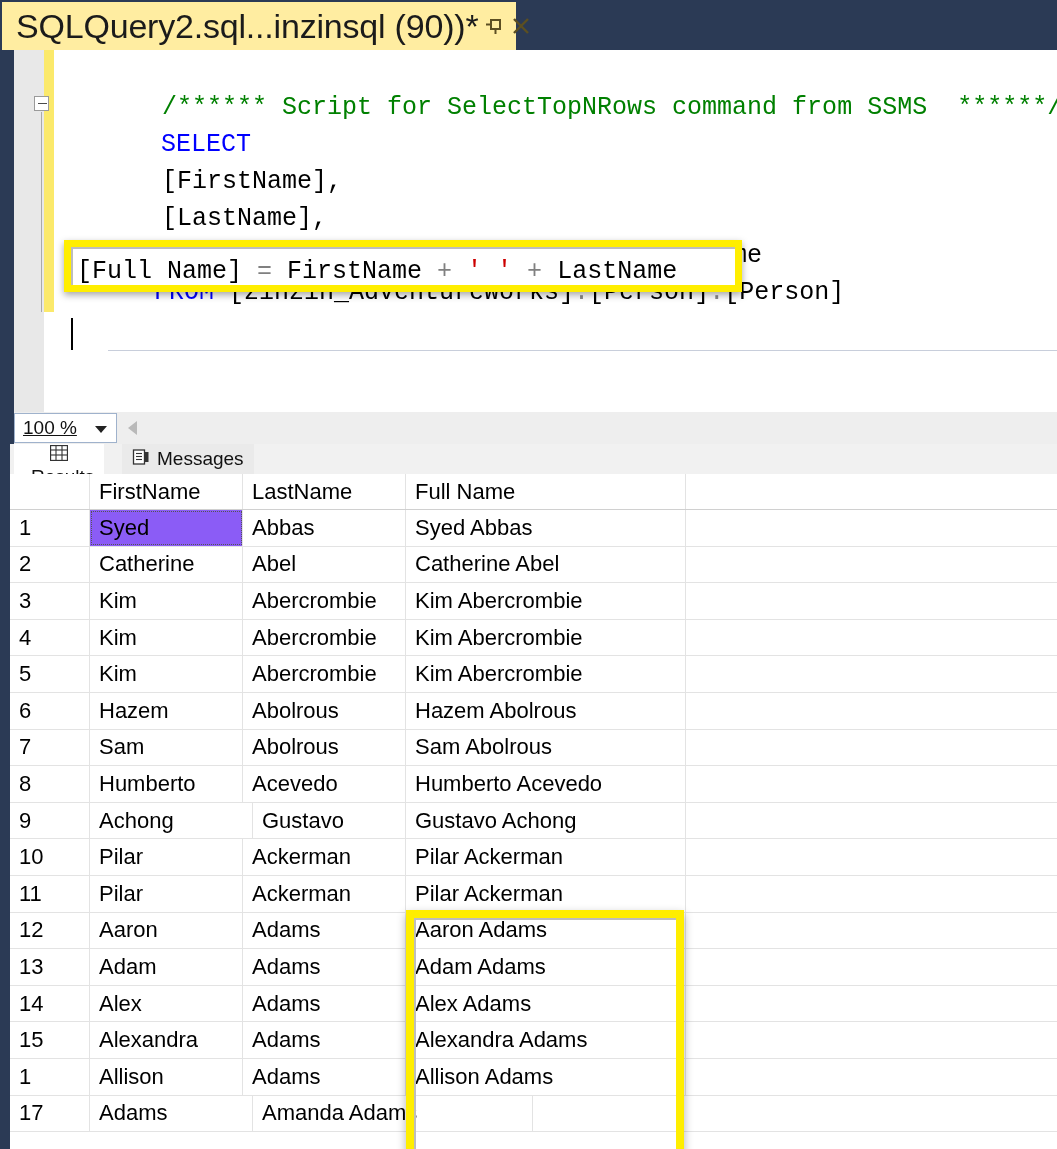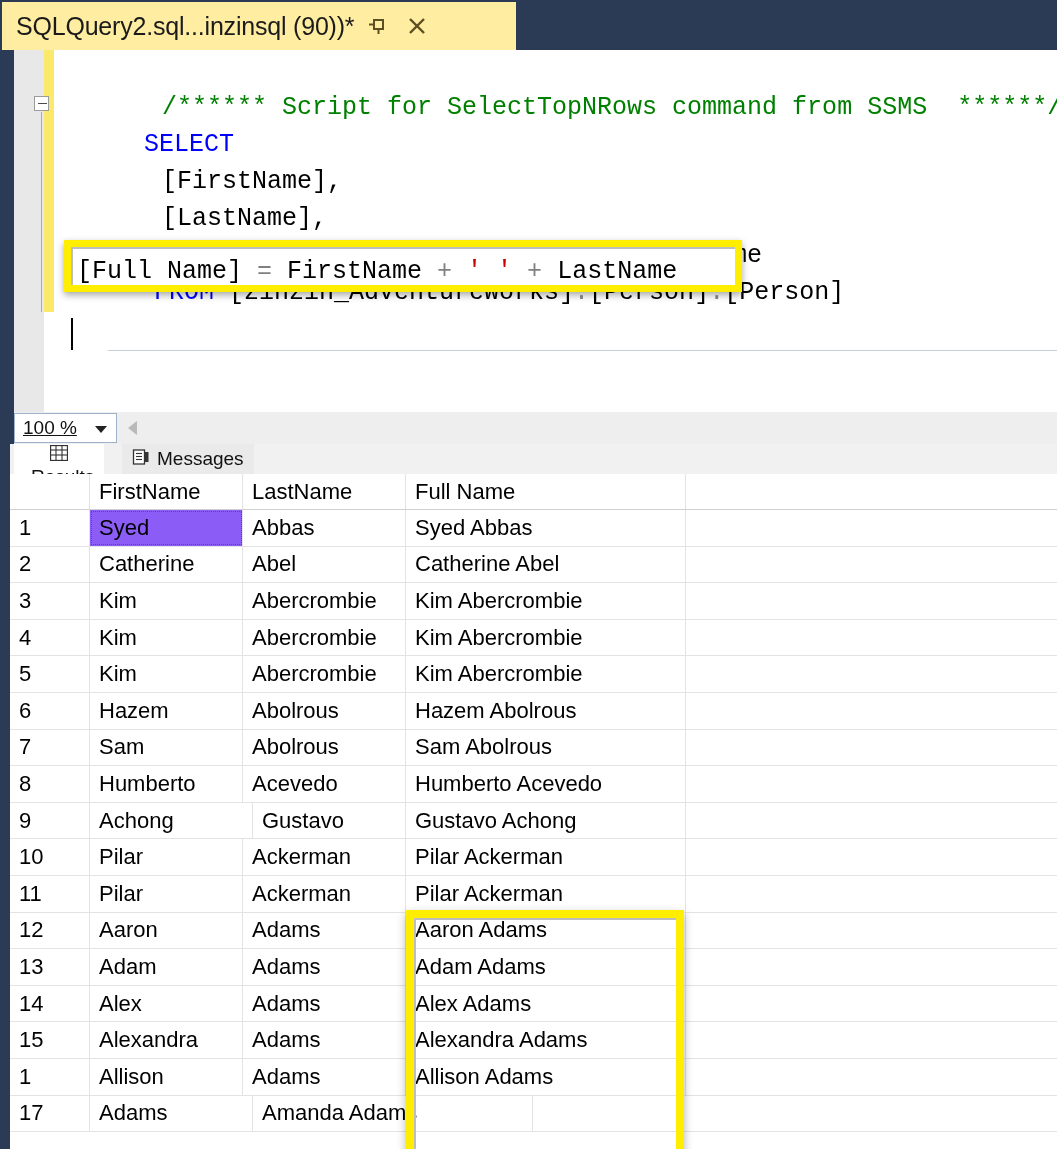--- a/index.html
+++ b/index.html
@@ -14,21 +14,21 @@
   #titlebar {
     position: absolute; left: 0; top: 0; width: 1057px; height: 50px;
     background: #2b3a55;
   }
   #doc-tab {
     position: absolute; left: 2px; top: 2px; width: 514px; height: 48px;
     background: #ffeda1;
     display: flex; align-items: center;
   }
   #doc-tab-title {
-    font-size: 25px; color: #1b1b1b; margin-left: 14px;
+    font-size: 34px; color: #1b1b1b; margin-left: 14px;
     white-space: nowrap; letter-spacing: -0.2px;
   }
   .tab-btn {
     width: 34px; height: 34px; margin-left: 6px;
     display: flex; align-items: center; justify-content: center;
     color: #5c4f22;
   }
   #pin-icon svg, #close-icon svg { display: block; }
 
   
@@ -226,21 +226,21 @@
   <div id="change-bar"></div>
 
   <div id="code-surface">
     <div id="collapse-box"></div>
     <div id="guide-line"></div>
 
     <div class="code-line" style="top:2px; left:18px;">
       <span class="cmt">/****** Script for SelectTopNRows command from SSMS  ******/</span>
     </div>
 
-    <div class="code-line" style="top:39px; left:0px;">
+    <div class="code-line" style="top:39px; left:0px;padding-left:17px;">
       <span class="kw">SELECT</span>
     </div>
 
     <div class="code-line" style="top:76px; left:18px;">
       <span>[FirstName],</span>
     </div>
 
     <div class="code-line" style="top:113px; left:18px;">
       <span>[LastName],</span>
     </div>

